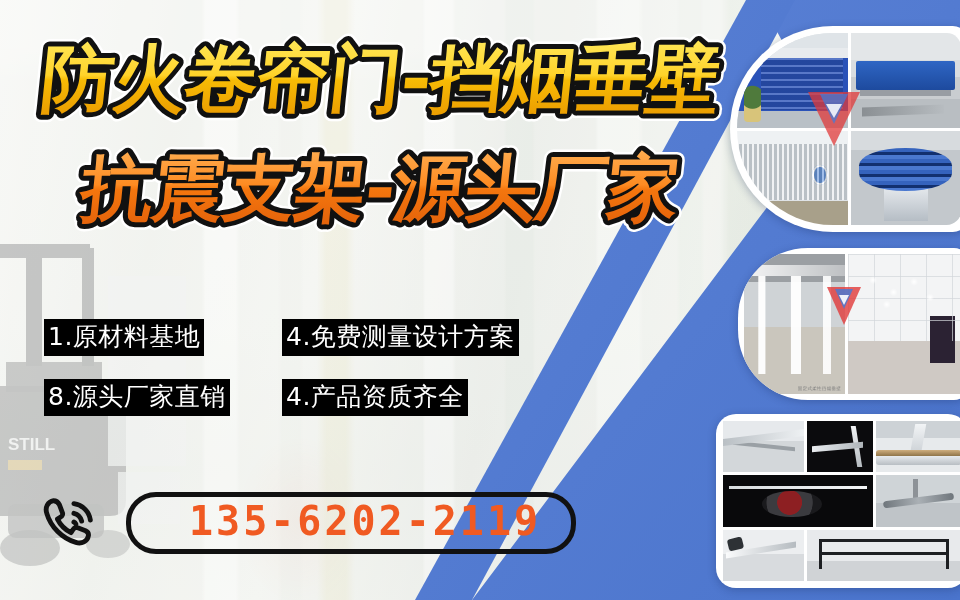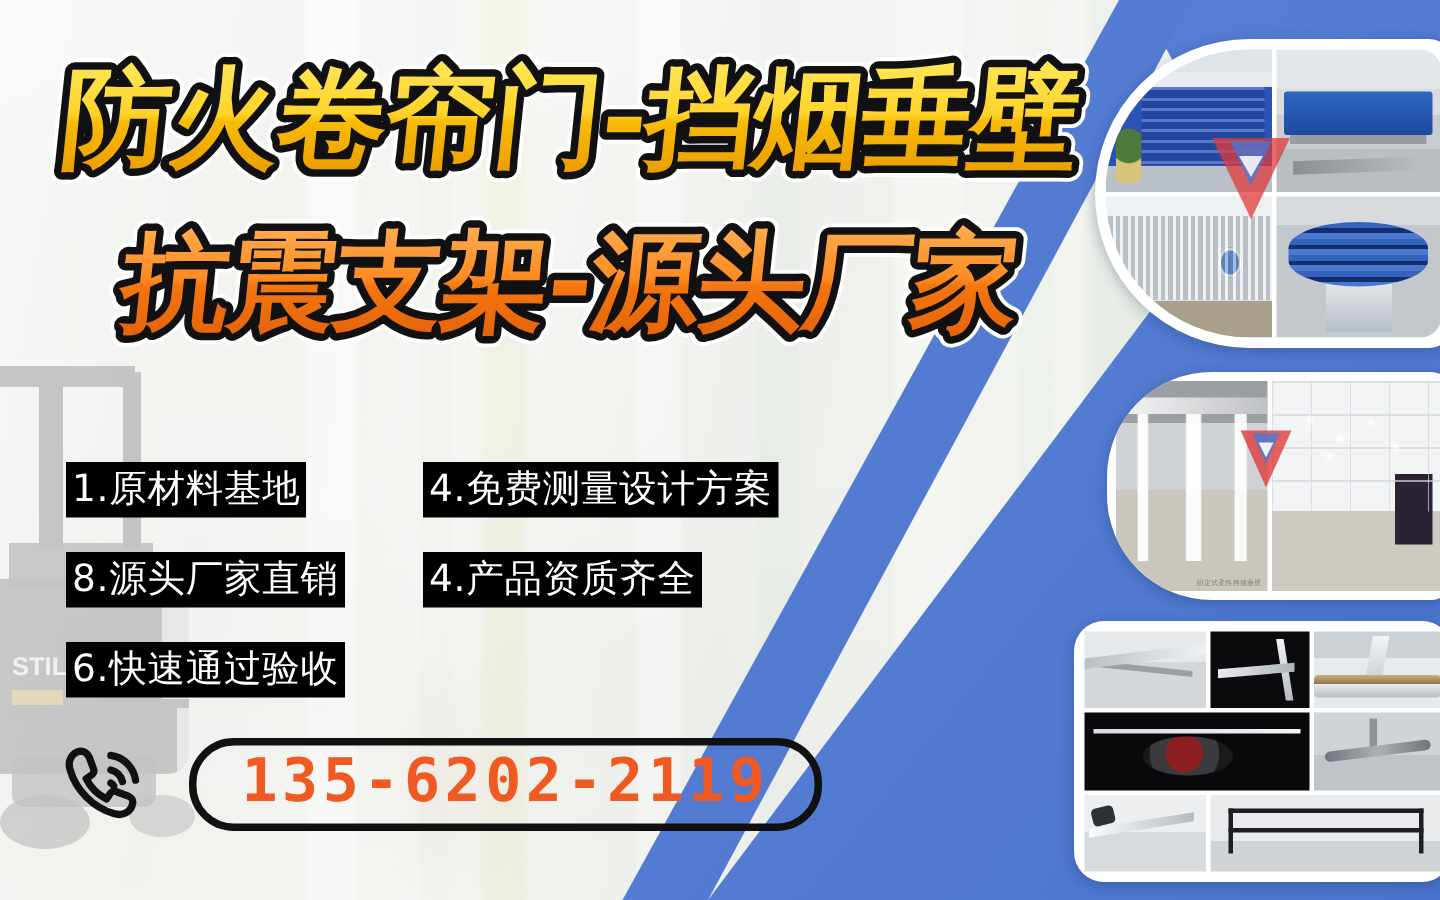--- a/index.html
+++ b/index.html
@@ -54,32 +54,32 @@
   
   .headline{position:absolute;white-space:nowrap;font-weight:bold;
     font-family:"DejaVu Sans","Liberation Sans",sans-serif;}
   .h1{left:12px;top:36px;}
   .h2{left:56px;top:146px;}
   .hl-svg{display:block;overflow:visible;}
 
   
   .features{position:absolute;left:44px;top:296px;width:510px;
     display:grid;grid-template-columns:238px 272px;grid-auto-rows:60px;}
-  .feat{display:flex;align-items:center;}
+  .feat{display:flex;align-items:flex-end;}
   .feat-text{background:#000;color:#fff;font-size:25px;line-height:1;
     padding:5px 4px 7px 4px;letter-spacing:.5px;
     font-family:"DejaVu Sans","Liberation Sans",sans-serif;}
 
   
   .phone-row{position:absolute;left:40px;top:492px;display:flex;align-items:center;gap:24px;}
   .phone-icon{width:62px;height:62px;flex:none;}
   .phone-pill{border:5px solid #111;border-radius:30px;
     padding:3px 30px 7px 30px;background:transparent;}
   .phone-num{color:#f05a22;font-size:40px;font-weight:bold;letter-spacing:3px;
-    font-family:"DejaVu Sans Mono","Liberation Mono",monospace;line-height:1.05;}
+    font-family:"DejaVu Sans Mono","Liberation Mono",monospace;line-height:1.05;margin-left:28px;}
 
   
   .panel{position:absolute;background:#fff;overflow:hidden;
     box-shadow:0 2px 9px rgba(20,40,90,.3);}
   .panel-top{left:730px;top:26px;width:224px;height:192px;
     border-radius:108px 16px 16px 108px;padding:7px;}
   .panel-mid{left:738px;top:248px;width:218px;height:140px;
     border-radius:70px 14px 14px 70px;padding:6px;}
   .panel-bot{left:716px;top:414px;width:238px;height:160px;
     border-radius:20px;padding:7px;}
@@ -282,23 +282,20 @@
     </div>
     <div class="feat">
       <span class="feat-text">4.免费测量设计方案</span>
     </div>
     <div class="feat">
       <span class="feat-text">8.源头厂家直销</span>
     </div>
     <div class="feat">
       <span class="feat-text">4.产品资质齐全</span>
     </div>
-    <div class="feat">
-      <span class="feat-text">6.快速通过验收</span>
-    </div>
   </div>
 
   <div class="phone-row">
     <svg class="phone-icon" viewBox="0 0 64 64">
       <path d="M14 9 c-6 1 -9 7 -7 13 c4 14 16 26 30 30 c6 2 12 -1 13 -7 c0.5 -3 -1 -4 -3 -5 l-8 -3 c-2 -1 -4 0 -5 2 l-2 3 c-6 -3 -11 -8 -14 -14 l3 -2 c2 -1 3 -3 2 -5 l-3 -8 c-1 -2 -3 -4 -6 -4z" fill="none" stroke="#111" stroke-width="5" stroke-linejoin="round" stroke-linecap="round"></path>
       <path d="M35 12 a20 20 0 0 1 17 17" fill="none" stroke="#111" stroke-width="5" stroke-linecap="round"></path>
       <path d="M35 22 a11 11 0 0 1 8 8" fill="none" stroke="#111" stroke-width="5" stroke-linecap="round"></path>
       <path d="M35 31 a4 4 0 0 1 2 2" fill="none" stroke="#111" stroke-width="5" stroke-linecap="round"></path>
     </svg>
     <div class="phone-pill">

